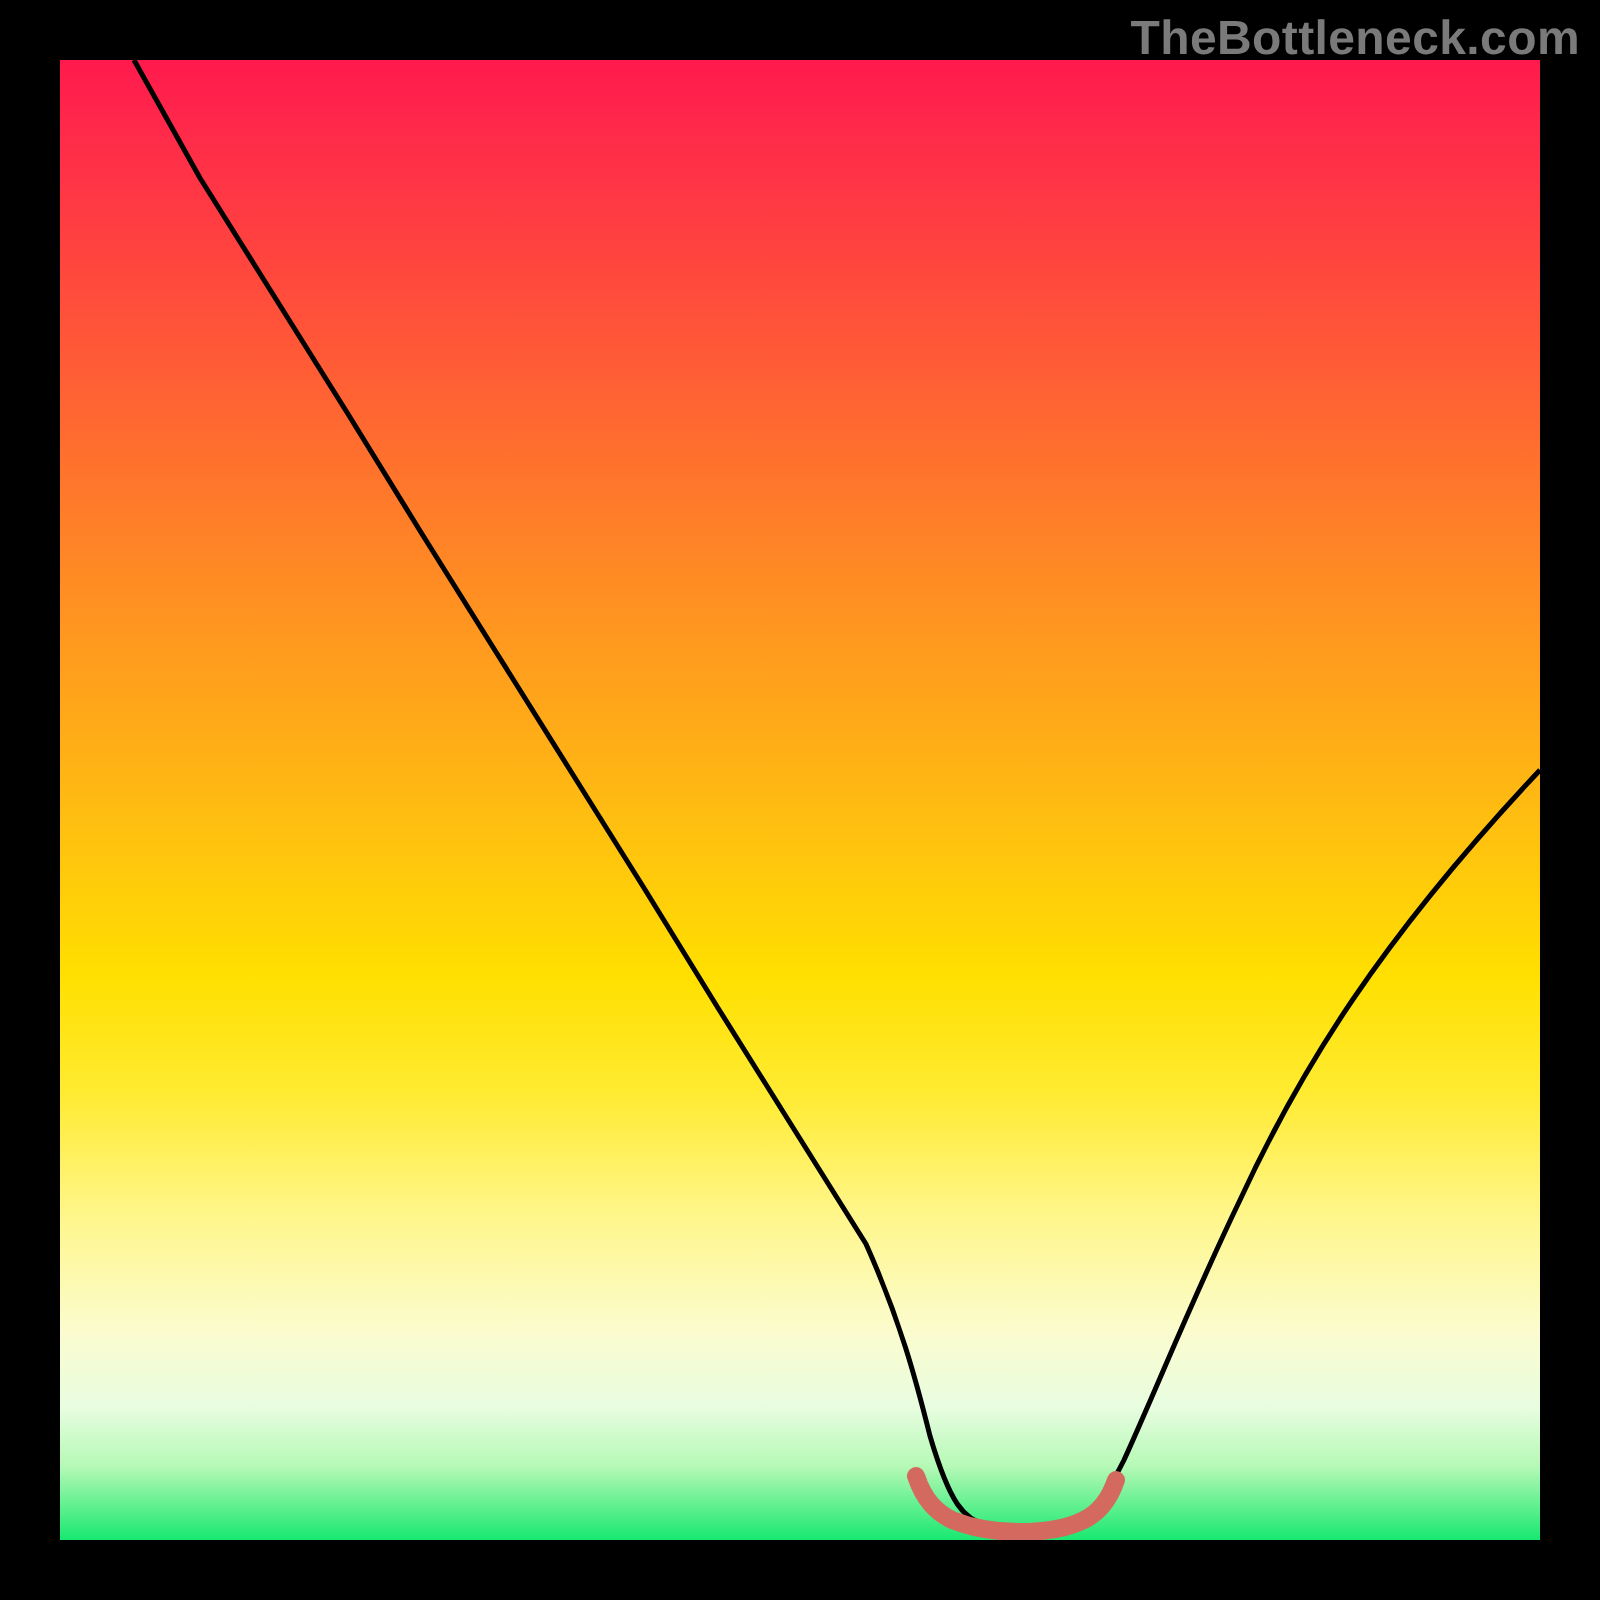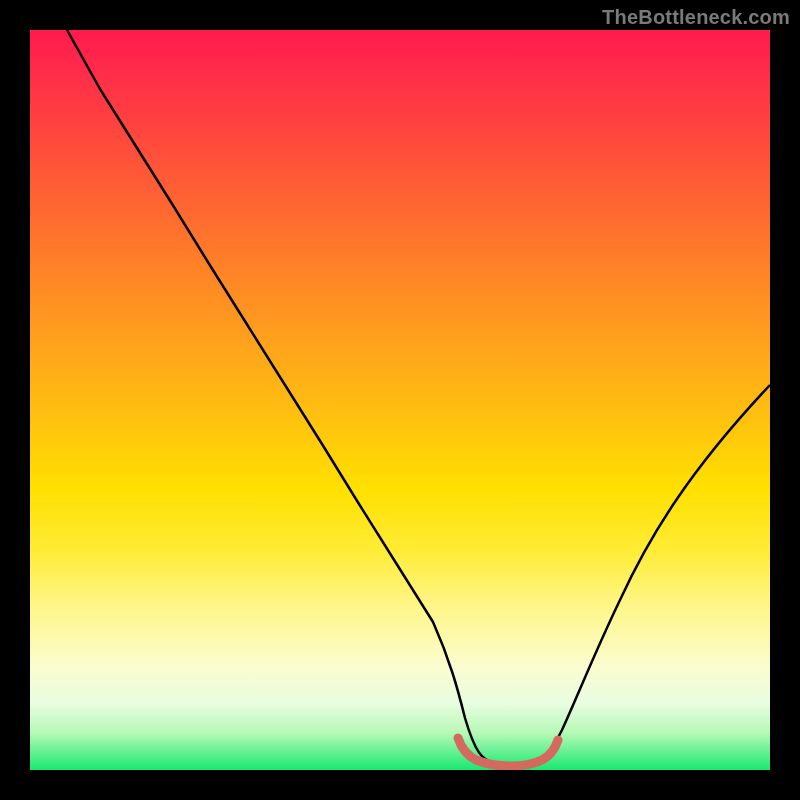--- a/index.html
+++ b/index.html
@@ -45,21 +45,21 @@
     left: 0;
     top: 0;
     width: 740px;
     height: 740px;
   }
   .watermark {
     position: absolute;
     top: 6px;
     right: 10px;
     font-family: Arial, Helvetica, sans-serif;
-    font-size: 20px;
+    font-size: 24px;
     font-weight: bold;
     color: #7a7a7a;
     letter-spacing: 0.2px;
     margin-left: 12px;
   }
 </style>
 </head>
 <body>
 
 <div class="frame">

